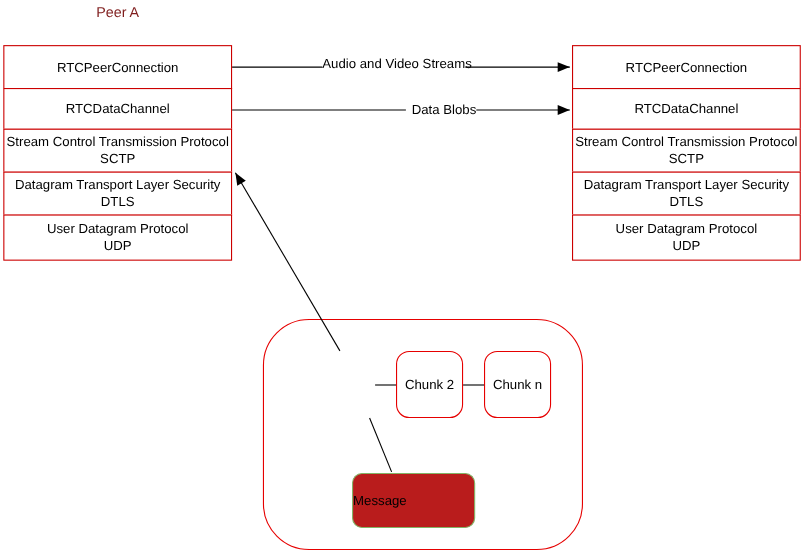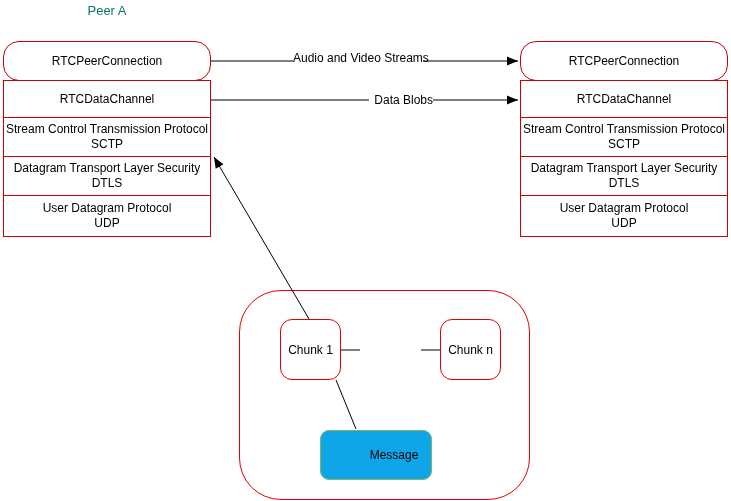--- a/index.html
+++ b/index.html
@@ -15,41 +15,41 @@
     height: 501px;
     background: #ffffff;
     overflow: hidden;
   }
   .peer-title {
     position: absolute;
     width: 208px;
     top: 3px;
     text-align: center;
     font-size: 13px;
-    color: #0f766e;
+    color: #7f1d1d;
   }
   .stack {
     position: absolute;
     width: 208px;
   }
   .layer {
     box-sizing: border-box;
     width: 208px;
     border: 1px solid #cc0000;
     background: #ffffff;
     display: flex;
     flex-direction: column;
     align-items: center;
     justify-content: center;
     text-align: center;
     font-size: 12px;
     line-height: 1.25;
     margin-top: -1px;
   }
-  .layer:first-child { margin-top: 0; border-radius: 16px; }
+  .layer:first-child { margin-top: 0; }
   .chunk-container {
     position: absolute;
     left: 239px;
     top: 290px;
     width: 291px;
     height: 210px;
     box-sizing: border-box;
     border: 1px solid #e60000;
     border-radius: 42px;
     background: #ffffff;
@@ -70,27 +70,25 @@
   }
   .message-box {
     position: absolute;
     left: 320px;
     top: 430px;
     width: 112px;
     height: 50px;
     box-sizing: border-box;
     border: 1px solid #82b366;
     border-radius: 9px;
-    background: #0ea5e9;
+    background: #b91c1c;
     display: flex;
     align-items: center;
-    justify-content: center;
     font-size: 12px;
     text-align: center;
-    padding-left: 36px;
   }
   .overlay {
     position: absolute;
     left: 0;
     top: 0;
     pointer-events: none;
   }
   .overlay line {
     stroke: #000000;
     stroke-width: 1;
@@ -150,22 +148,22 @@
       <span>DTLS</span>
     </div>
     <div class="layer" style="height:42px;">
       <span>User Datagram Protocol</span>
       <span>UDP</span>
     </div>
   </div>
 
   <div class="chunk-container"></div>
 
-  <div class="chunk" style="left:280px; top:319px;">
-    <span>Chunk 1</span>
+  <div class="chunk" style="left:360px; top:319px;">
+    <span>Chunk 2</span>
   </div>
   <div class="chunk" style="left:440px; top:319px;">
     <span>Chunk n</span>
   </div>
 
   <div class="message-box">
     <span>Message</span>
   </div>
 
   <svg class="overlay" width="731" height="501" viewBox="0 0 731 501">

